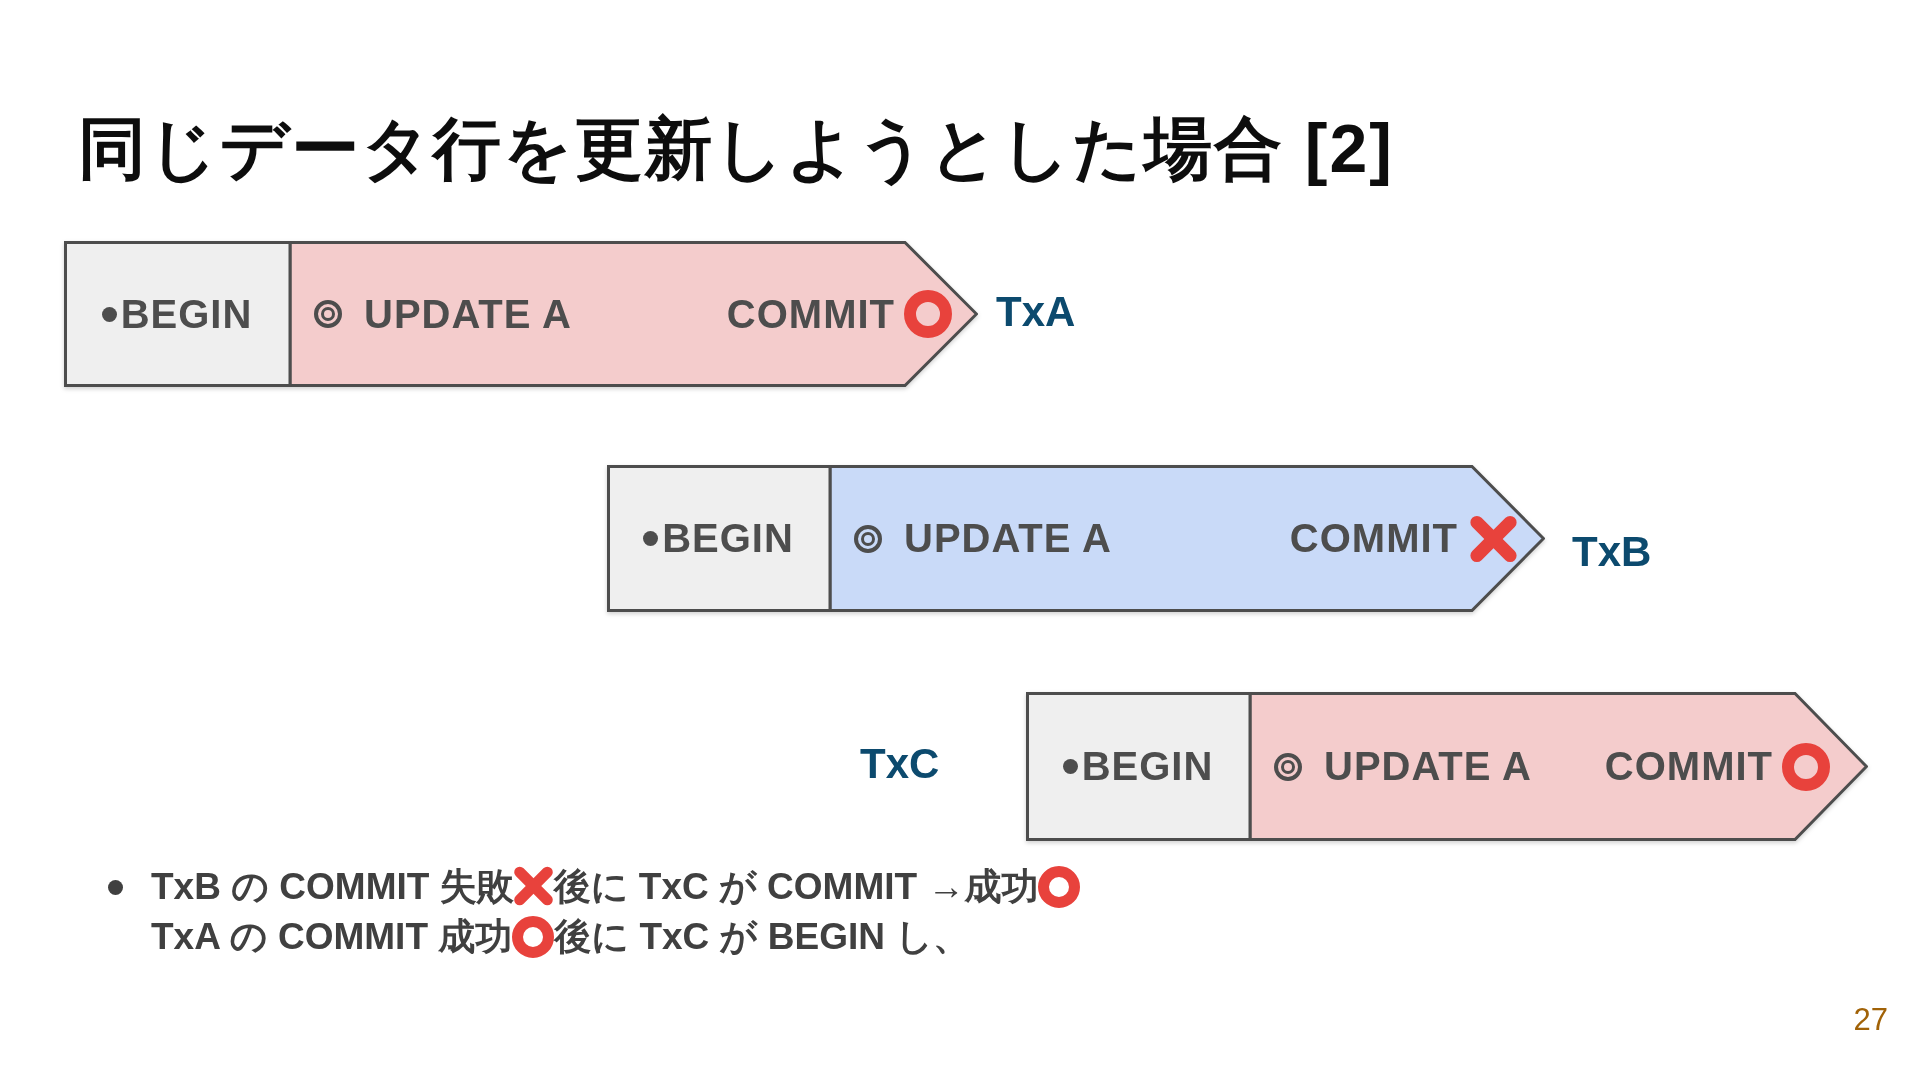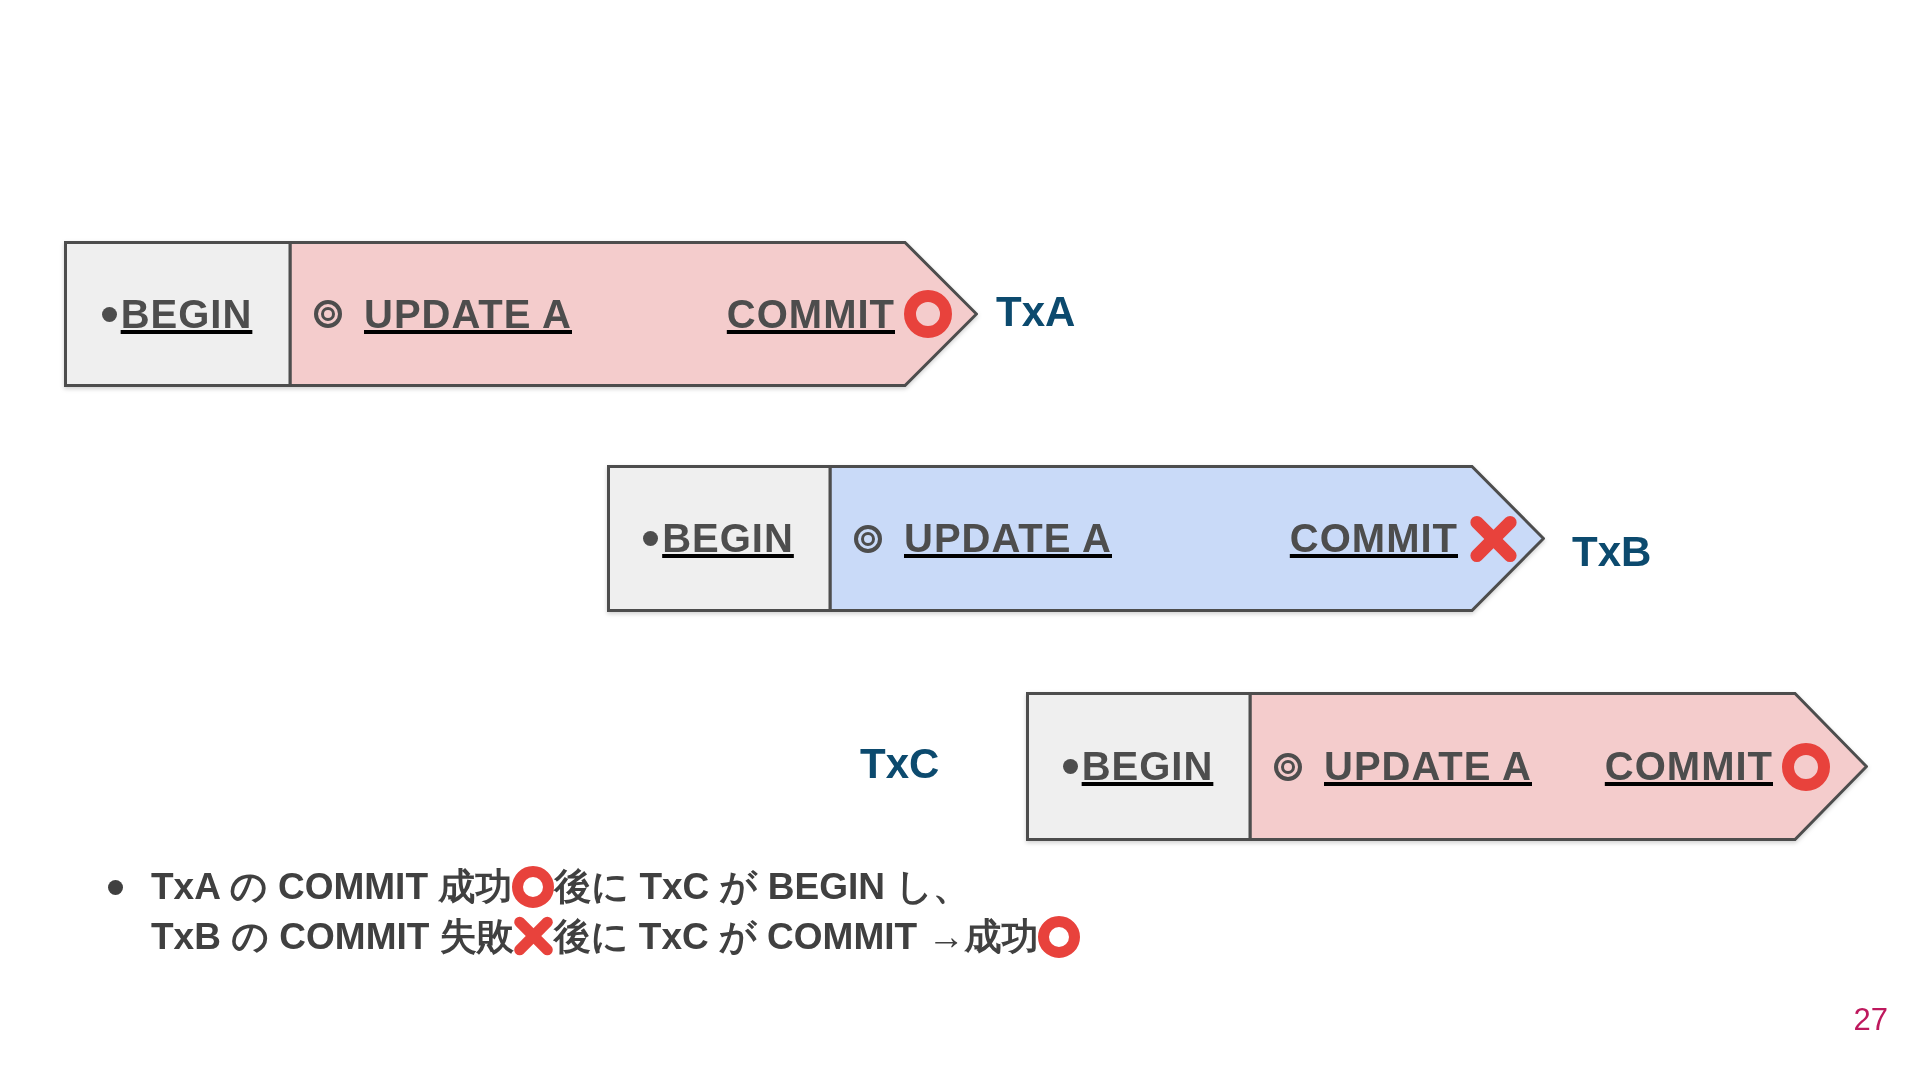--- a/index.html
+++ b/index.html
@@ -6,21 +6,21 @@
   .slide{
     position:relative;width:1920px;height:1080px;background:#ffffff;overflow:hidden;
     font-family:"Liberation Sans","DejaVu Sans",sans-serif;
   }
   .title{
     position:absolute;left:78px;top:104px;
     font-size:68px;font-weight:800;color:#0d0d0d;letter-spacing:2px;white-space:nowrap;
   }
   .arrow{position:absolute;}
   .arrow svg{position:absolute;left:0;top:0;filter:drop-shadow(0 2px 2px rgba(0,0,0,0.18));}
-  .cell{position:absolute;top:0;height:100%;display:flex;align-items:center;text-decoration:underline;}
+  .cell{position:absolute;top:0;height:100%;display:flex;align-items:center;}
   .cell.begin{left:0;justify-content:center;gap:4px;}
   .cell.body{right:0;justify-content:space-between;padding:0 26px 0 24px;box-sizing:border-box;}
   .shape-text{font-size:40px;font-weight:700;color:#4d4d4d;letter-spacing:1px;white-space:nowrap;}
   .commit-group{display:flex;align-items:center;gap:9px;}
   .update-group{display:flex;align-items:center;gap:22px;}
   
   .dot{display:inline-block;width:15px;height:15px;border-radius:50%;background:#4d4d4d;}
   .bullseye{display:inline-block;position:relative;width:28px;height:28px;border:4px solid #4d4d4d;border-radius:50%;box-sizing:border-box;}
   .bullseye::after{content:"";position:absolute;inset:3px;border:3.5px solid #4d4d4d;border-radius:50%;}
   .mark-o{display:inline-block;width:48px;height:48px;border:12px solid #e8423c;border-radius:50%;box-sizing:border-box;}
@@ -29,27 +29,28 @@
   .mark-x::before{transform:rotate(45deg);}
   .mark-x::after{transform:rotate(-45deg);}
   .mark-o.sm{width:42px;height:42px;border-width:11px;vertical-align:-9px;}
   .mark-x.sm{width:40px;height:44px;vertical-align:-9px;}
   .mark-x.sm::before,.mark-x.sm::after{width:11px;height:50px;margin:-25px 0 0 -5.5px;}
   .tx-label{position:absolute;font-size:42px;font-weight:800;color:#0c4a6e;white-space:nowrap;}
   
   .bullet-block{position:absolute;left:108px;top:862px;display:flex;align-items:flex-start;}
   .bullet-dot{display:inline-block;width:15px;height:15px;border-radius:50%;background:#404040;margin-top:18px;}
   .bullet-lines{margin-left:28px;font-size:37px;font-weight:700;color:#404040;line-height:50px;white-space:nowrap;}
-  .page-number{position:absolute;right:32px;top:1002px;font-size:31px;color:#be185d;}
+  .page-number{position:absolute;right:32px;top:1002px;font-size:31px;color:#a16207;}
 </style>
 </head>
 <body>
 
 <div class="slide">
 
+  <div class="title">同じデータ行を更新しようとした場合 [2]</div>
 
   <div class="arrow" style="left:64px;top:241px;width:914px;height:146px;">
     <svg width="914" height="146" viewBox="0 0 914 146">
       <polygon points="226,1.5 841,1.5 912.5,73 841,144.5 226,144.5" fill="#f4cccc" stroke="#4d4d4d" stroke-width="3"></polygon>
       <rect x="1.5" y="1.5" width="224.5" height="143" fill="#efefef" stroke="#4d4d4d" stroke-width="3"></rect>
     </svg>
     <div class="cell begin" style="width:226px;">
       <span class="dot"></span>
       <span class="shape-text">BEGIN</span>
     </div>
@@ -106,20 +107,20 @@
         <span class="shape-text">COMMIT</span>
         <span class="mark-o"></span>
       </span>
     </div>
   </div>
   <div class="tx-label" style="left:860px;width:145px;text-align:left;top:740px;">TxC</div>
 
   <div class="bullet-block">
     <span class="bullet-dot"></span>
     <div class="bullet-lines">
+      <div><span>TxB の COMMIT 失敗</span><span class="mark-x sm"></span><span>後に TxC が COMMIT →成功</span><span class="mark-o sm"></span></div>
       <div><span>TxA の COMMIT 成功</span><span class="mark-o sm"></span><span>後に TxC が BEGIN し、</span></div>
-      <div><span>TxB の COMMIT 失敗</span><span class="mark-x sm"></span><span>後に TxC が COMMIT →成功</span><span class="mark-o sm"></span></div>
     </div>
   </div>
 
   <div class="page-number">27</div>
 
 </div>
 
 </body></html>

